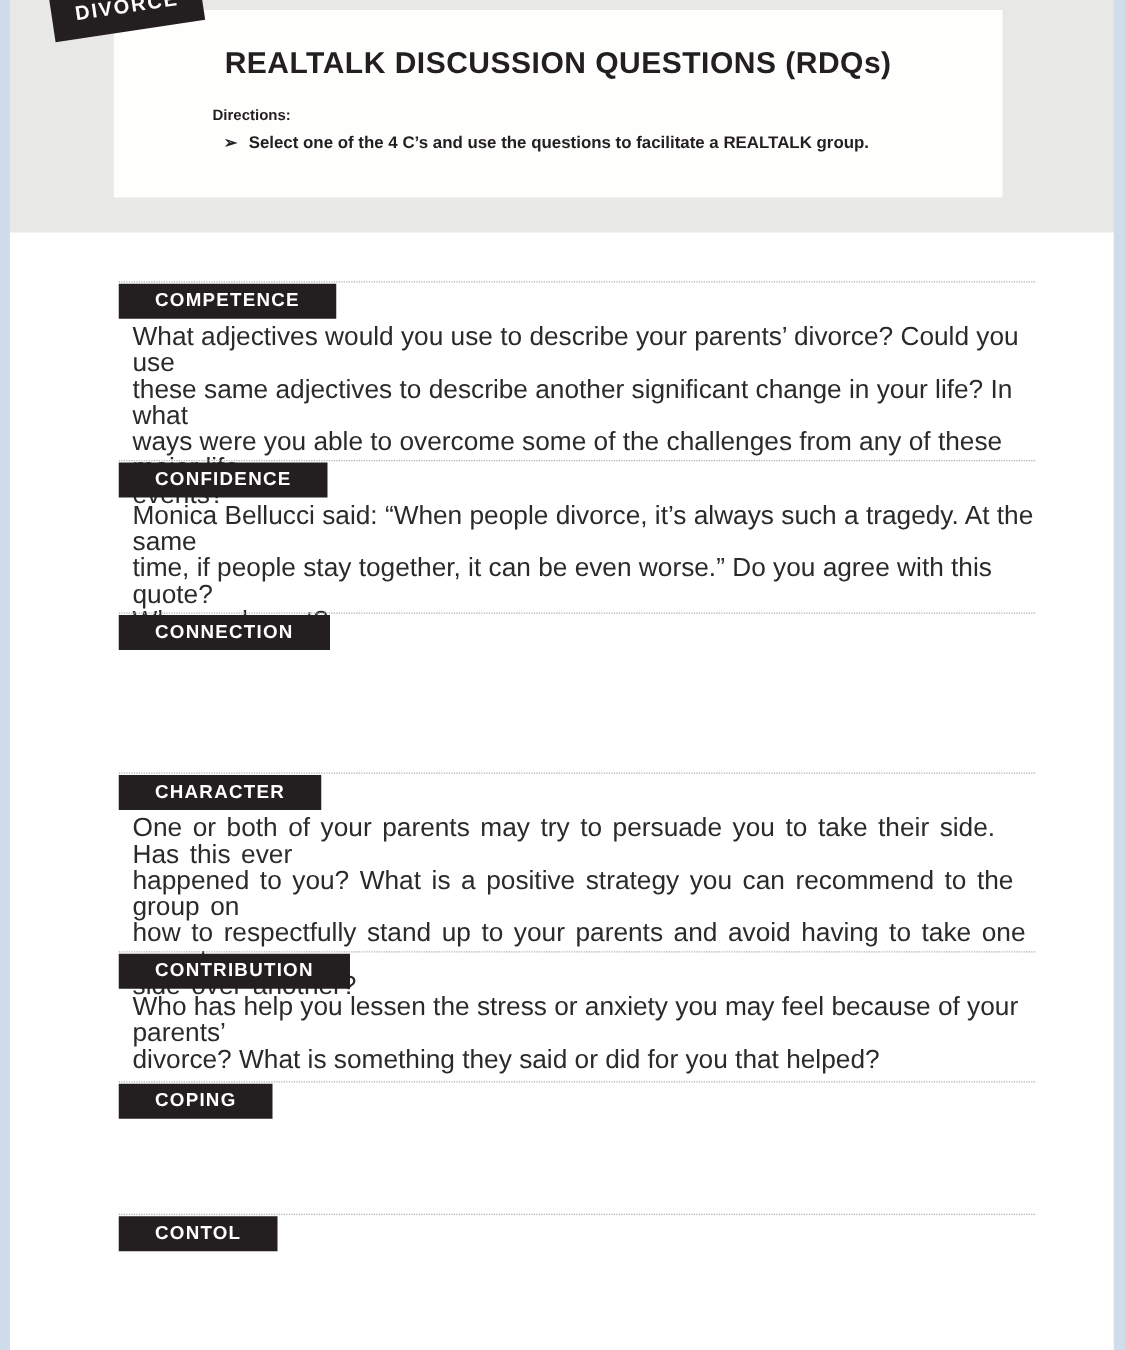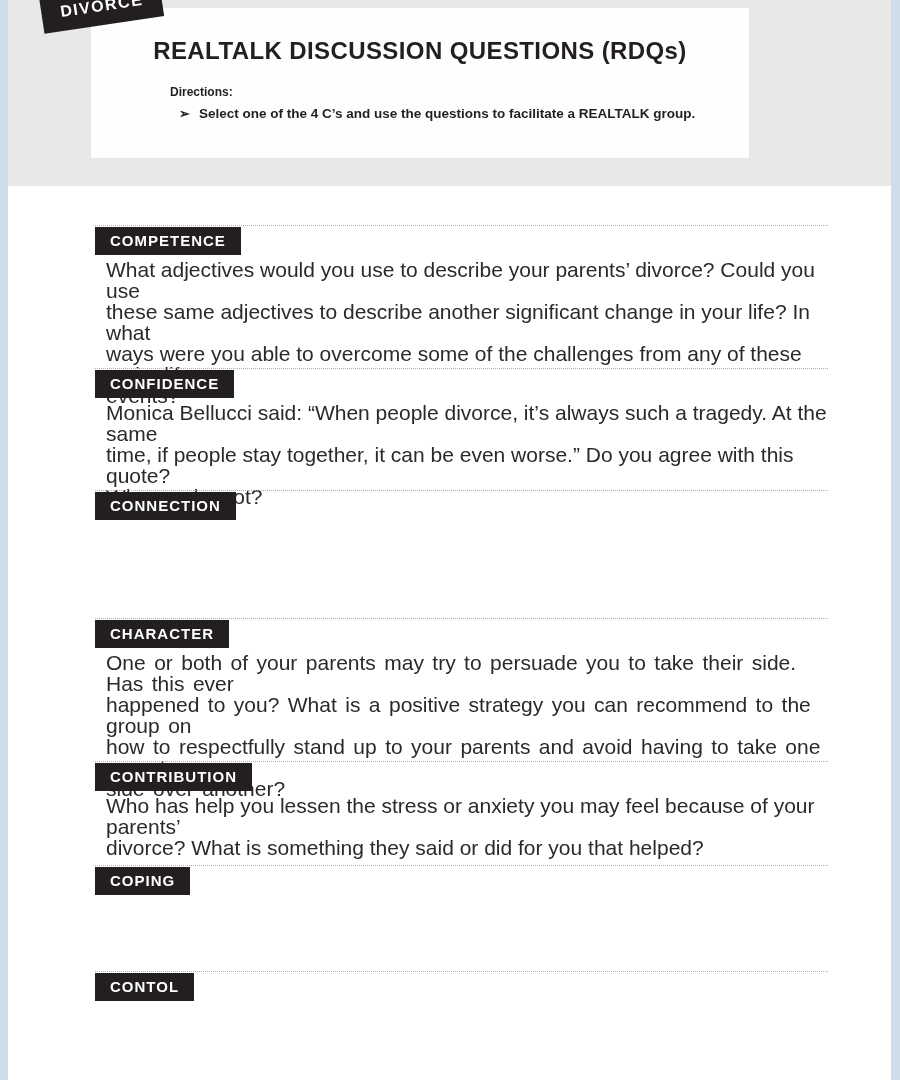--- a/index.html
+++ b/index.html
@@ -7,21 +7,21 @@
     width:900px;height:1080px;position:relative;overflow:hidden;
     background:#ffffff;
     font-family:"Liberation Sans", sans-serif;
     color:#2b2a28;
   }
   .edge-strip{position:absolute;top:0;height:1080px;background:#cfdcea;z-index:5;}
   .edge-strip.left{left:0;width:8px;}
   .edge-strip.right{right:0;width:9px;}
 
   .header-band{position:absolute;left:0;top:0;width:900px;height:186px;background:#e8e8e6;}
-  .header-card{position:absolute;left:91px;top:8px;width:658px;height:150px;background:#fefefd;}
+  .header-card{position:absolute;left:91px;top:8px;width:711px;height:150px;background:#fefefd;}
   .page-title{
     margin:0;padding-top:29px;text-align:center;
     font-size:24px;font-weight:700;letter-spacing:.4px;color:#231f20;
   }
   .directions-label{margin:20px 0 0 79px;font-size:12px;font-weight:700;color:#231f20;}
   .directions-item{
     margin:7px 0 0 88px;display:flex;align-items:flex-start;gap:9px;
     font-size:13.5px;font-weight:700;color:#231f20;line-height:16px;
   }
   .arrow-bullet{font-size:13px;line-height:16px;}
@@ -33,21 +33,21 @@
     font-size:16px;font-weight:700;letter-spacing:1.5px;
     padding:10px 19px 10px;z-index:6;
   }
 
   .section{position:absolute;left:95px;width:733px;border-top:1px dotted #b0b0b0;}
   .s1{top:225px}.s2{top:368px}.s3{top:490px}.s4{top:618px}.s5{top:761px}.s6{top:865px}.s7{top:971px}
   .section-label{
     display:inline-block;margin-top:1px;
     background:#231f20;color:#ffffff;
     font-size:15px;font-weight:700;letter-spacing:1px;
-    padding:5px 15px 6px;
+    padding:5px 29px 6px;
   }
   .section-text{
     margin:4px 0 0 11px;max-width:722px;
     font-size:21px;line-height:21px;color:#2b2a28;
     white-space:pre-wrap;
   }
   .s4 .section-text{word-spacing:2.6px;}
 </style>
 </head>
 <body>

